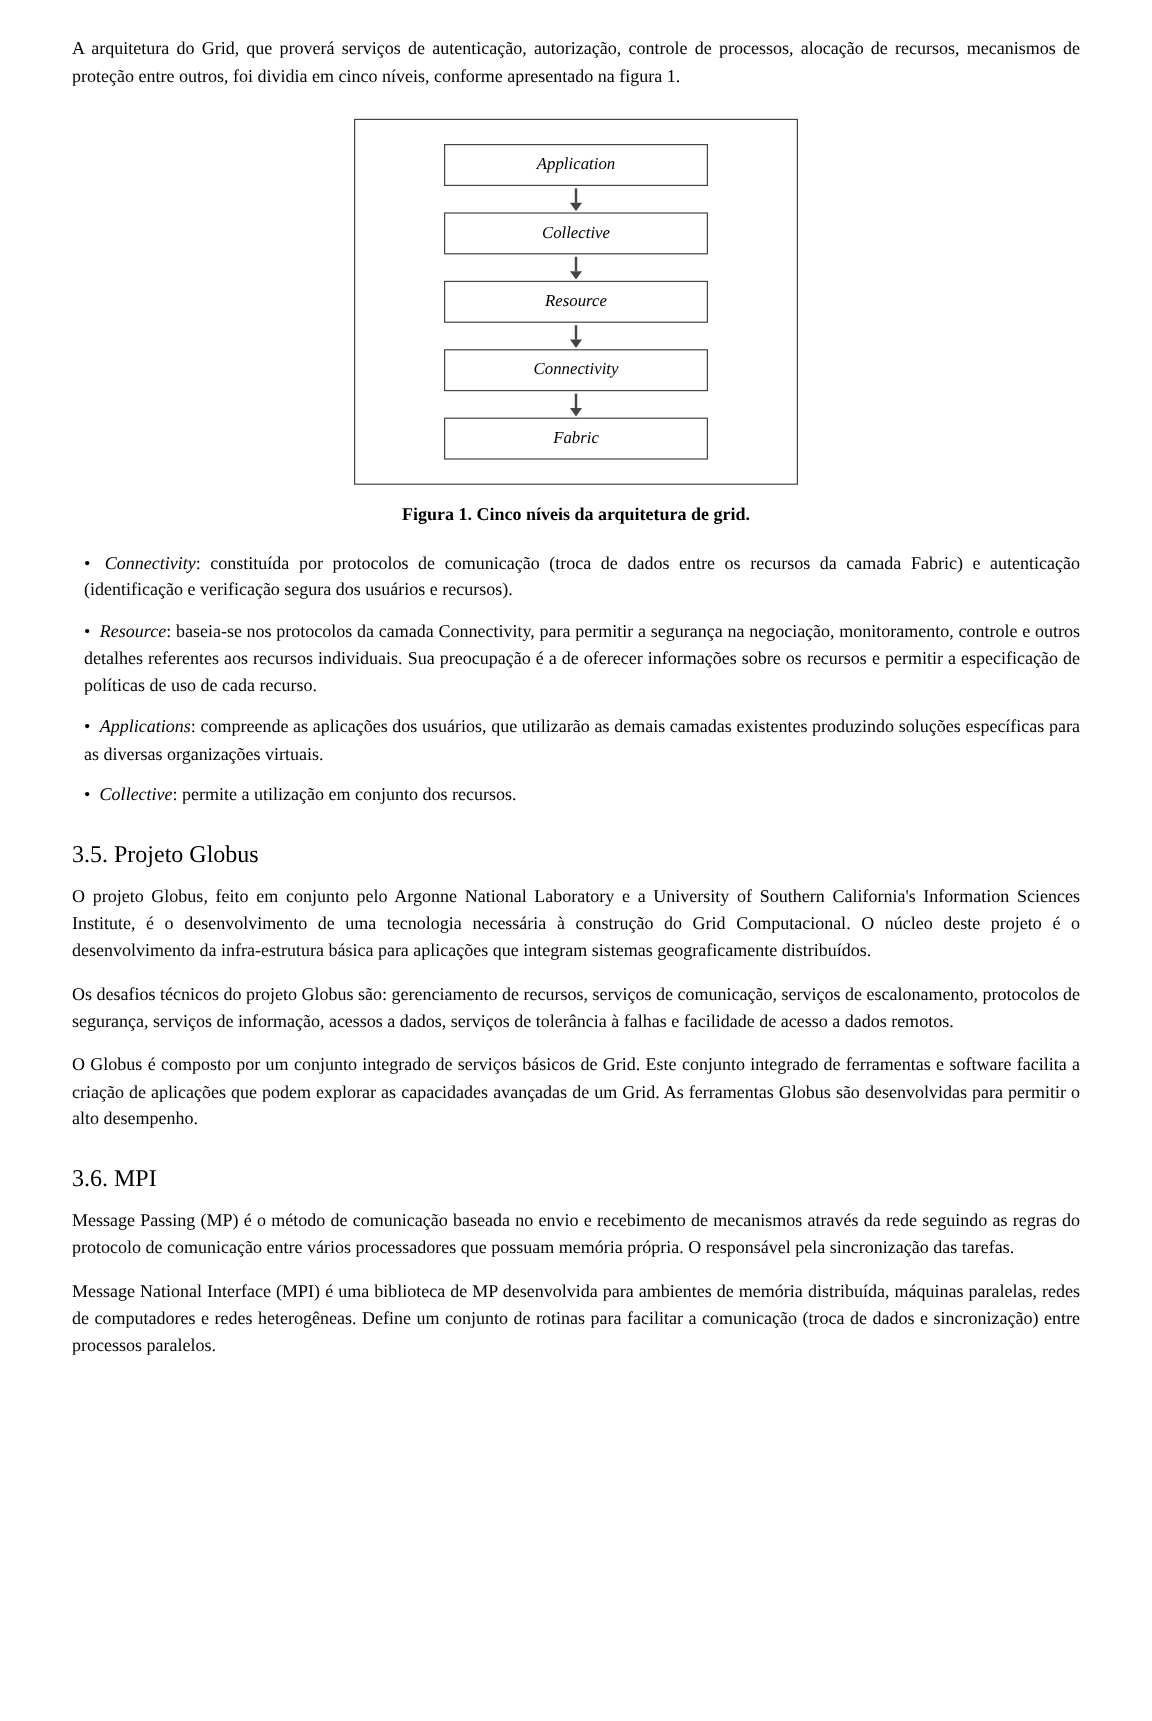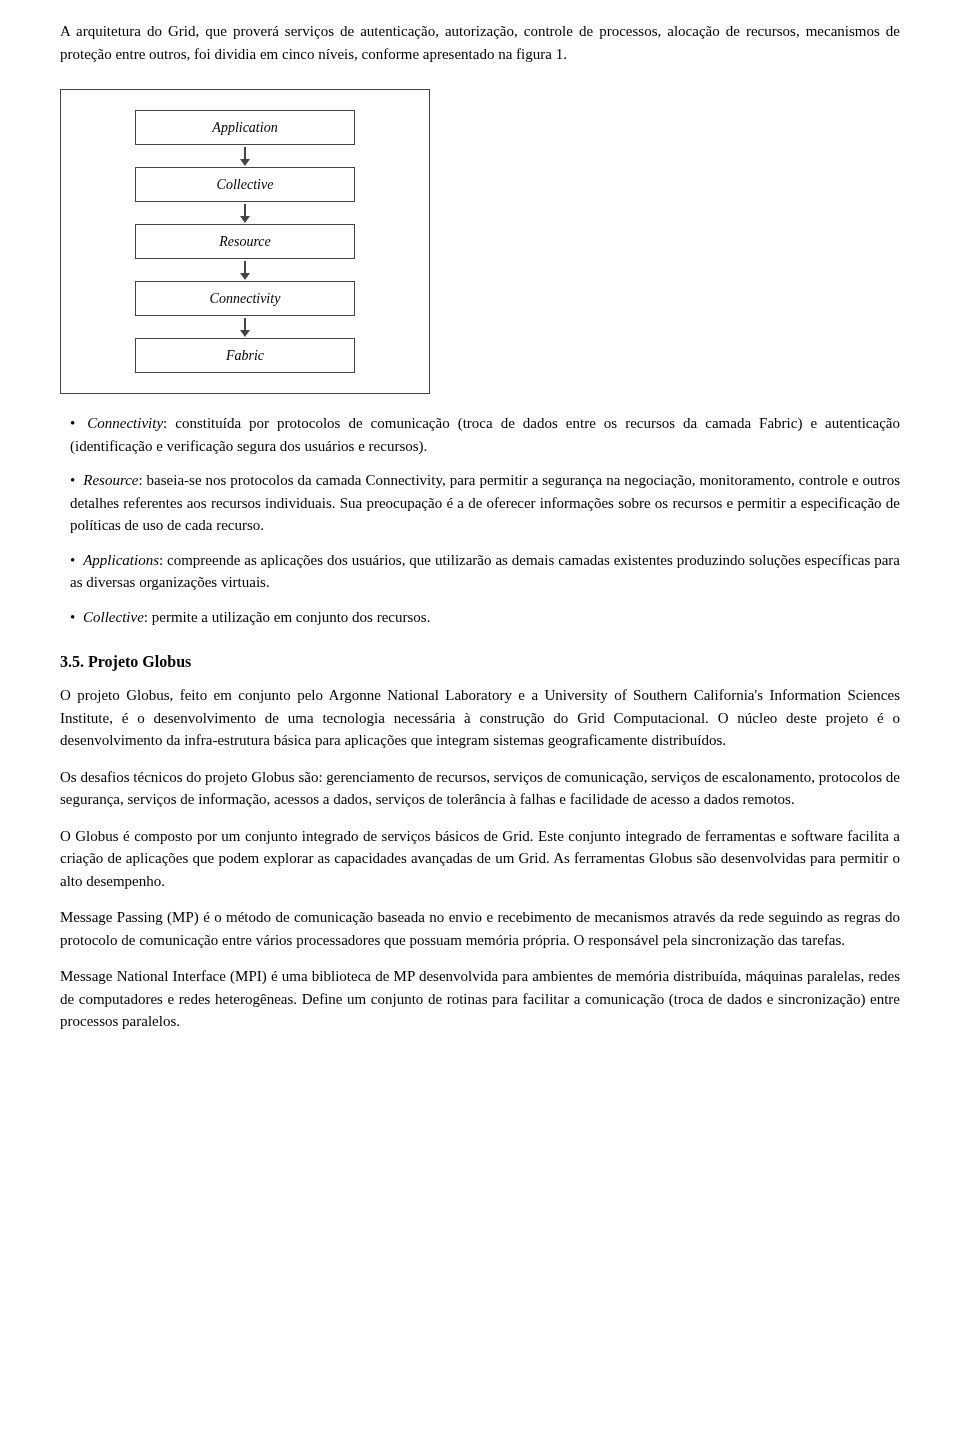--- a/index.html
+++ b/index.html
@@ -12,31 +12,31 @@
       background: #fff;
       color: #000;
       font-family: "Times New Roman", Times, serif;
       font-size: 15px;
       line-height: 1.5;
     }
 
     .page {
       max-width: 960px;
       margin: 0 auto;
-      padding: 20px 60px 40px 60px;
+      padding: 30px 60px 40px 60px;
     }
 
     .paragraph {
       text-align: justify;
       margin-bottom: 14px;
     }
 
     .figure-container {
       display: flex;
-      flex-direction: row;
+      flex-direction: column;
       align-items: center;
       margin: 24px auto 18px auto;
     }
 
     .figure-diagram {
       border: 1.5px solid #444;
       padding: 20px 30px;
       display: flex;
       flex-direction: column;
       align-items: center;
@@ -80,22 +80,22 @@
     }
 
     .figure-caption {
       text-align: center;
       font-weight: bold;
       margin-top: 14px;
       font-size: 15px;
     }
 
     .section-heading {
-      font-size: 16px;
-      font-weight: bold;
+      font-size: 20px;
+      font-weight: normal;
       margin-top: 22px;
       margin-bottom: 10px;
     }
 
     .bullet-paragraph {
       text-align: justify;
       margin-bottom: 12px;
       padding-left: 10px;
       position: relative;
     }
@@ -132,20 +132,21 @@
         <div class="arrow-line"></div>
         <div class="arrow-head"></div>
       </div>
       <div class="diagram-box">Connectivity</div>
       <div class="diagram-arrow">
         <div class="arrow-line"></div>
         <div class="arrow-head"></div>
       </div>
       <div class="diagram-box">Fabric</div>
     </div>
+    <div class="figure-caption">Figura 1. Cinco níveis da arquitetura de grid.</div>
   </div>
 
 
   <div class="bullet-paragraph">
     <span class="bullet-char">•</span>
     <em>Connectivity</em><span>: constituída por protocolos de comunicação (troca de dados entre os recursos da camada Fabric) e autenticação (identificação e verificação segura dos usuários e recursos).</span>
   </div>
 
   <div class="bullet-paragraph">
     <span class="bullet-char">•</span>
@@ -163,18 +164,19 @@
   </div>
 
   <div class="section-heading">3.5. Projeto Globus</div>
 
   <p class="paragraph">O projeto Globus, feito em conjunto pelo Argonne National Laboratory e a University of Southern California's Information Sciences Institute, é o desenvolvimento de uma tecnologia necessária à construção do Grid Computacional. O núcleo deste projeto é o desenvolvimento da infra-estrutura básica para aplicações que integram sistemas geograficamente distribuídos.</p>
 
   <p class="paragraph">Os desafios técnicos do projeto Globus são: gerenciamento de recursos, serviços de comunicação, serviços de escalonamento, protocolos de segurança, serviços de informação, acessos a dados, serviços de tolerância à falhas e facilidade de acesso a dados remotos.</p>
 
   <p class="paragraph">O Globus é composto por um conjunto integrado de serviços básicos de Grid. Este conjunto integrado de ferramentas e software facilita a criação de aplicações que podem explorar as capacidades avançadas de um Grid. As ferramentas Globus são desenvolvidas para permitir o alto desempenho.</p>
 
+  <div class="section-heading">3.6. MPI</div>
 
   <p class="paragraph">Message Passing (MP) é o método de comunicação baseada no envio e recebimento de mecanismos através da rede seguindo as regras do protocolo de comunicação entre vários processadores que possuam memória própria. O responsável pela sincronização das tarefas.</p>
 
   <p class="paragraph">Message National Interface (MPI) é uma biblioteca de MP desenvolvida para ambientes de memória distribuída, máquinas paralelas, redes de computadores e redes heterogêneas.  Define um conjunto de rotinas para facilitar a comunicação (troca de dados e sincronização) entre processos paralelos.</p>
 
 </div>
 
 </body></html>

